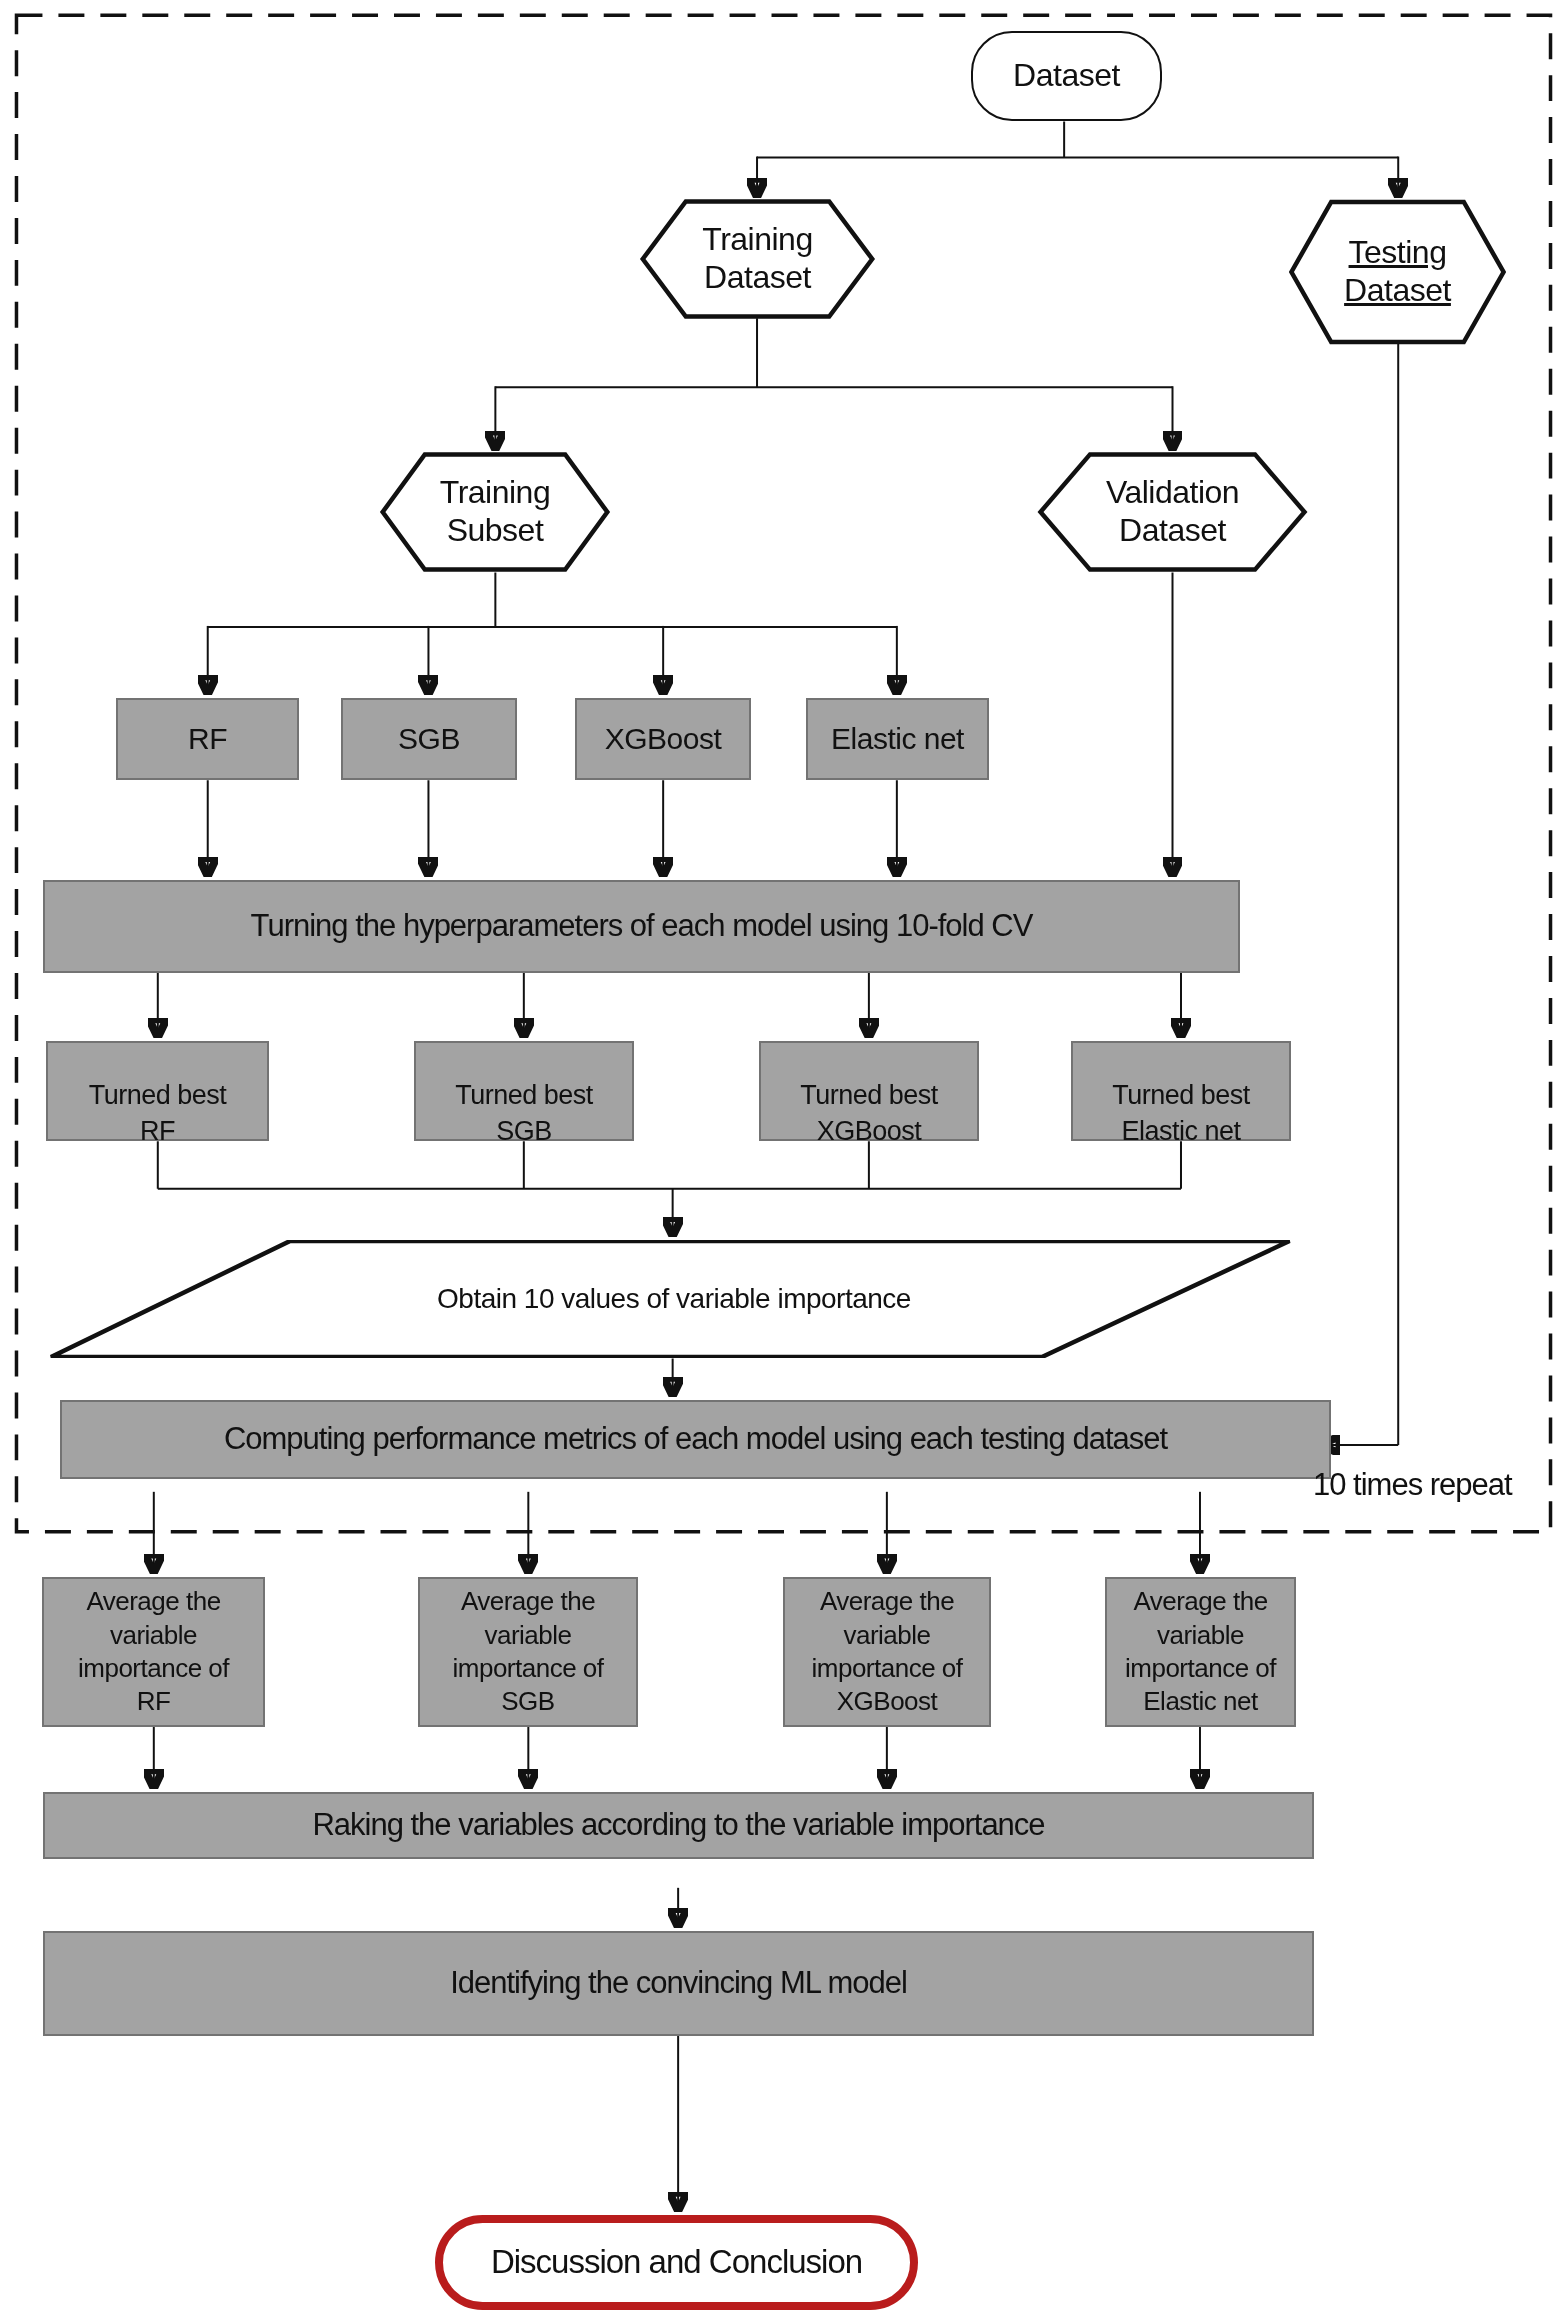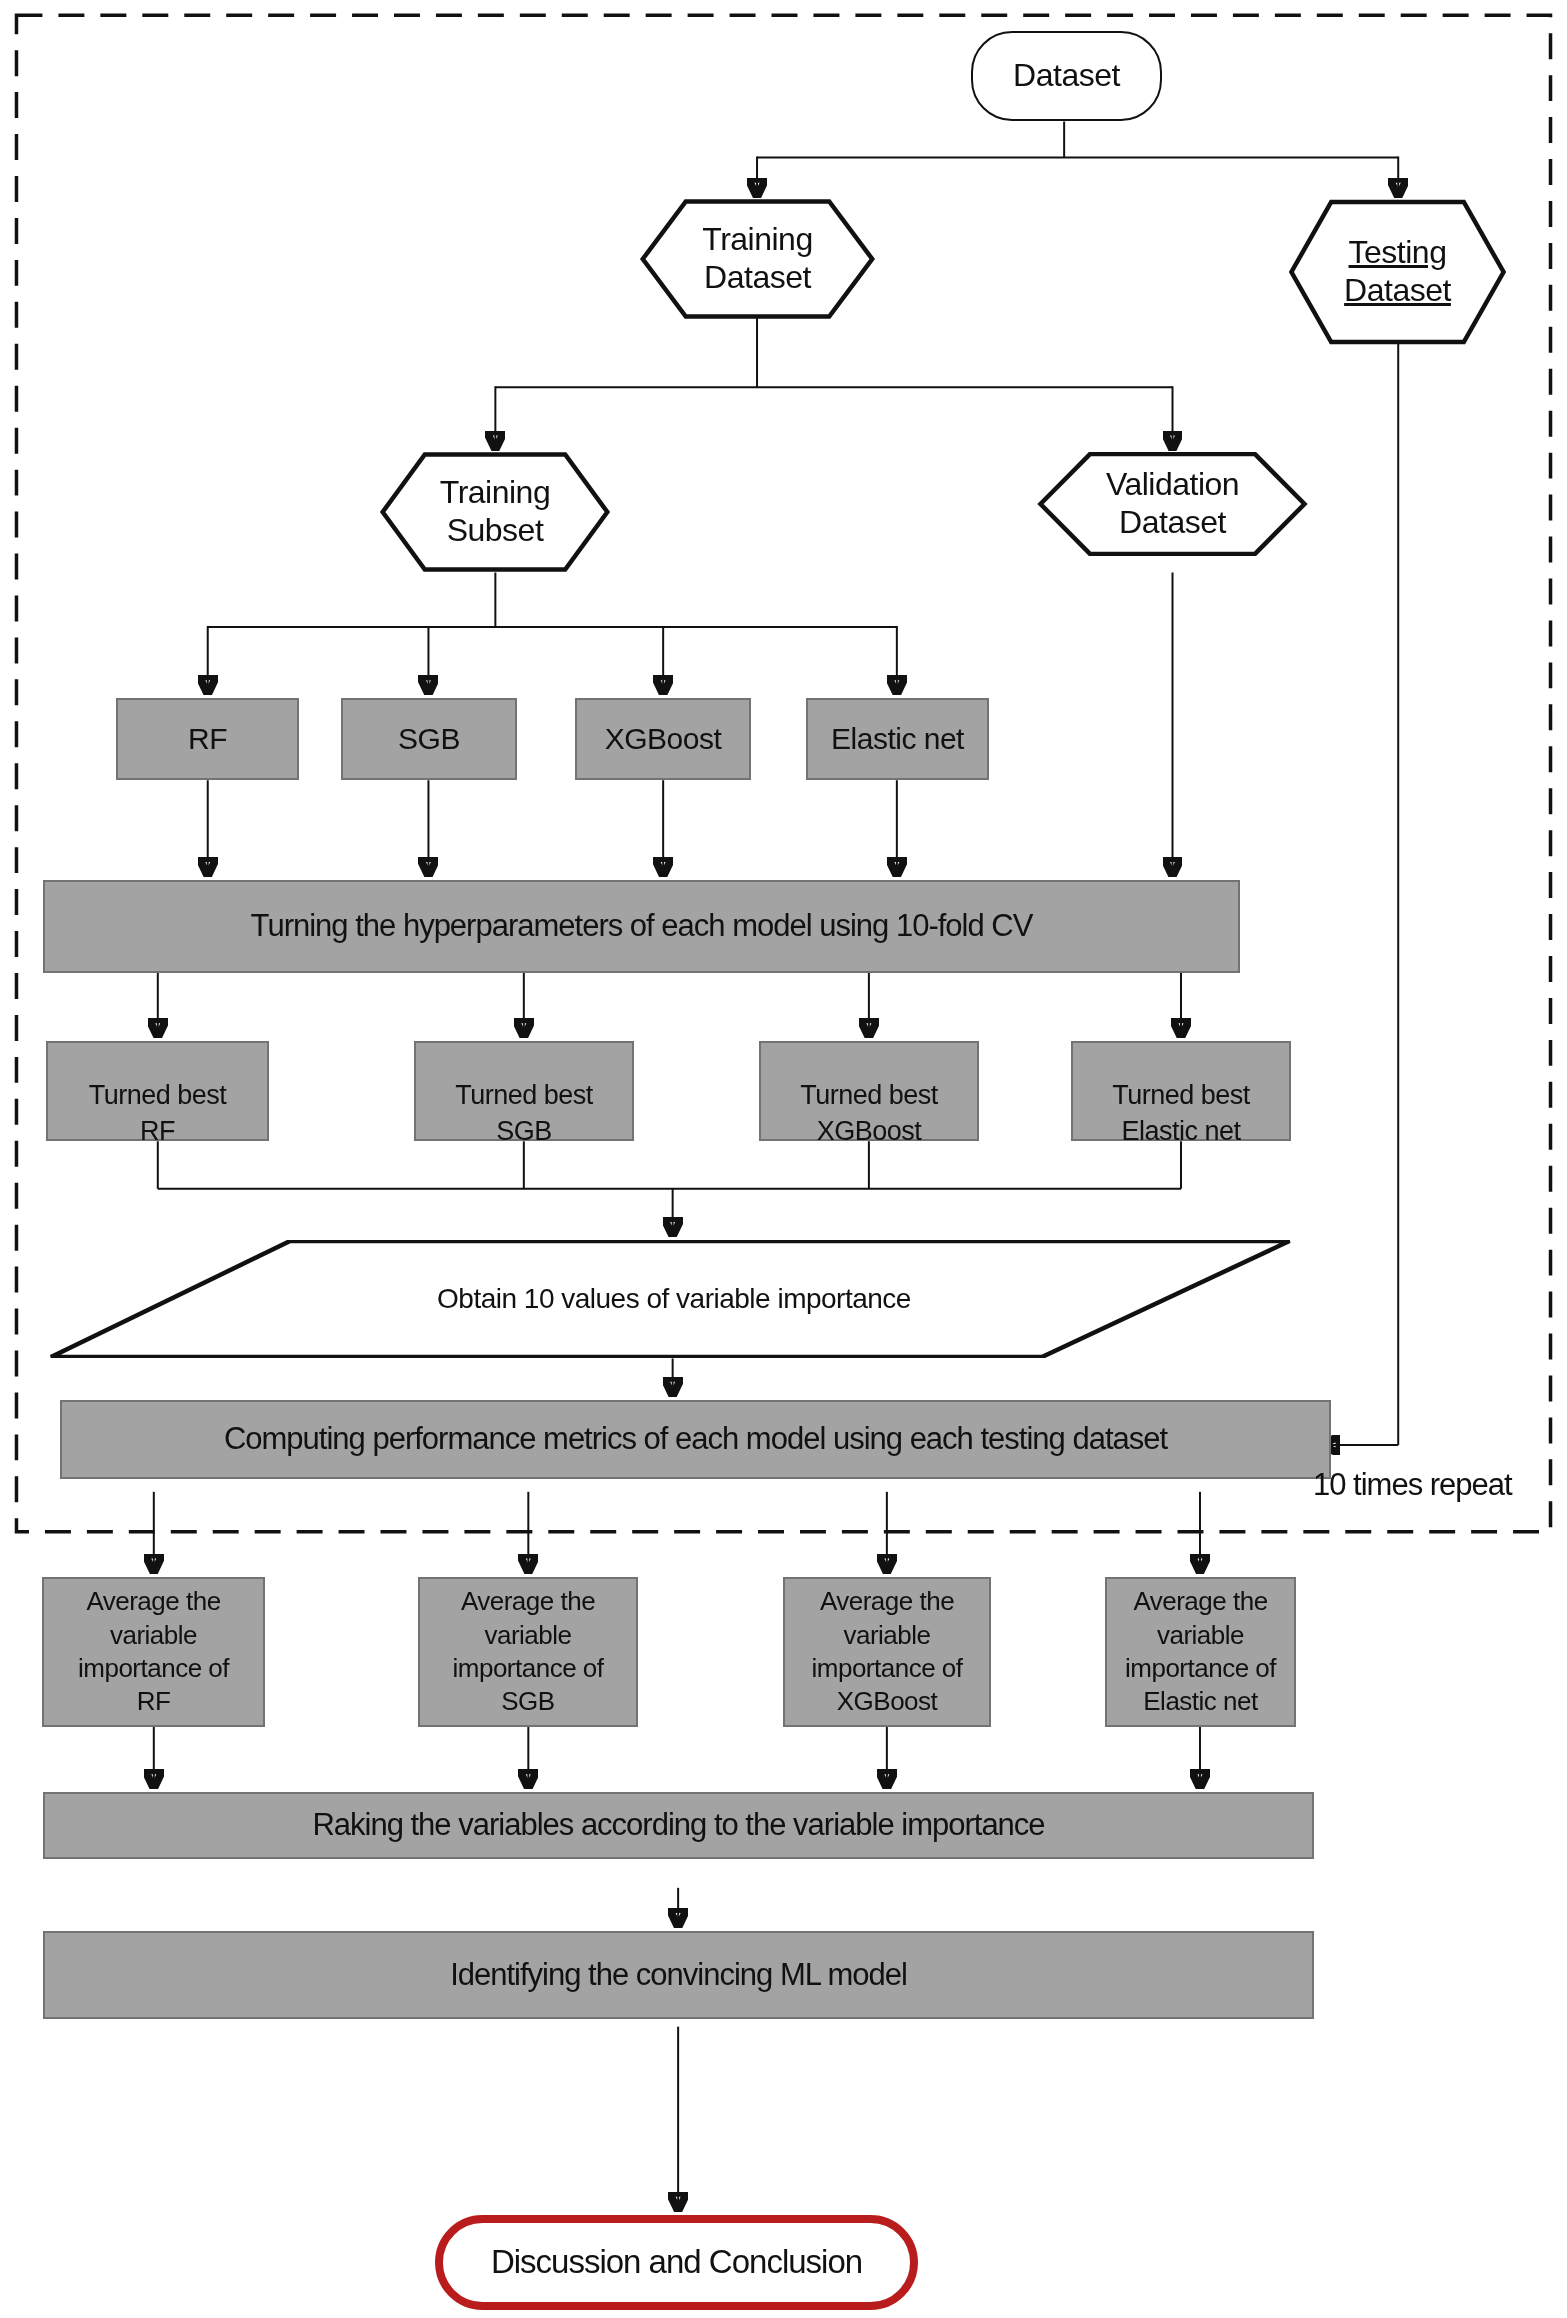--- a/index.html
+++ b/index.html
@@ -105,21 +105,21 @@
   </div>
 
   <div class="node" style="left:378px;top:452px;width:234px;height:120px;">
     <svg class="shape" viewBox="0 0 100 100" preserveAspectRatio="none">
       <polygon points="20,2 80,2 98,50 80,98 20,98 2,50"></polygon>
       </svg>
     <span class="label f-xl">Training
 Subset</span>
   </div>
 
-  <div class="node" style="left:1035px;top:452px;width:275px;height:104px;">
+  <div class="node" style="left:1035px;top:452px;width:275px;height:120px;">
     <svg class="shape" viewBox="0 0 100 100" preserveAspectRatio="none">
       <polygon points="20,2 80,2 98,50 80,98 20,98 2,50"></polygon>
       </svg>
     <span class="label f-xl">Validation
 Dataset</span>
   </div>
 
   <div class="node rect" style="left:116px;top:698px;width:183px;height:82px;">
     <span class="label f-model">RF</span>
   </div>
@@ -189,21 +189,21 @@
     <span class="label f-avg">Average the
 variable
 importance of
 Elastic net</span>
   </div>
 
   <div class="node rect thick" style="left:43px;top:1792px;width:1271px;height:67px;">
     <span class="label f-wide">Raking the variables according to the variable importance</span>
   </div>
 
-  <div class="node rect thick" style="left:43px;top:1931px;width:1271px;height:88px;">
+  <div class="node rect thick" style="left:43px;top:1931px;width:1271px;height:105px;">
     <span class="label f-wide">Identifying the convincing ML model</span>
   </div>
 
   <div class="node pill" style="left:435px;top:2215px;width:483px;height:95px;">
     <span class="label f-pill">Discussion and Conclusion</span>
   </div>
 
 </div>
 
 

